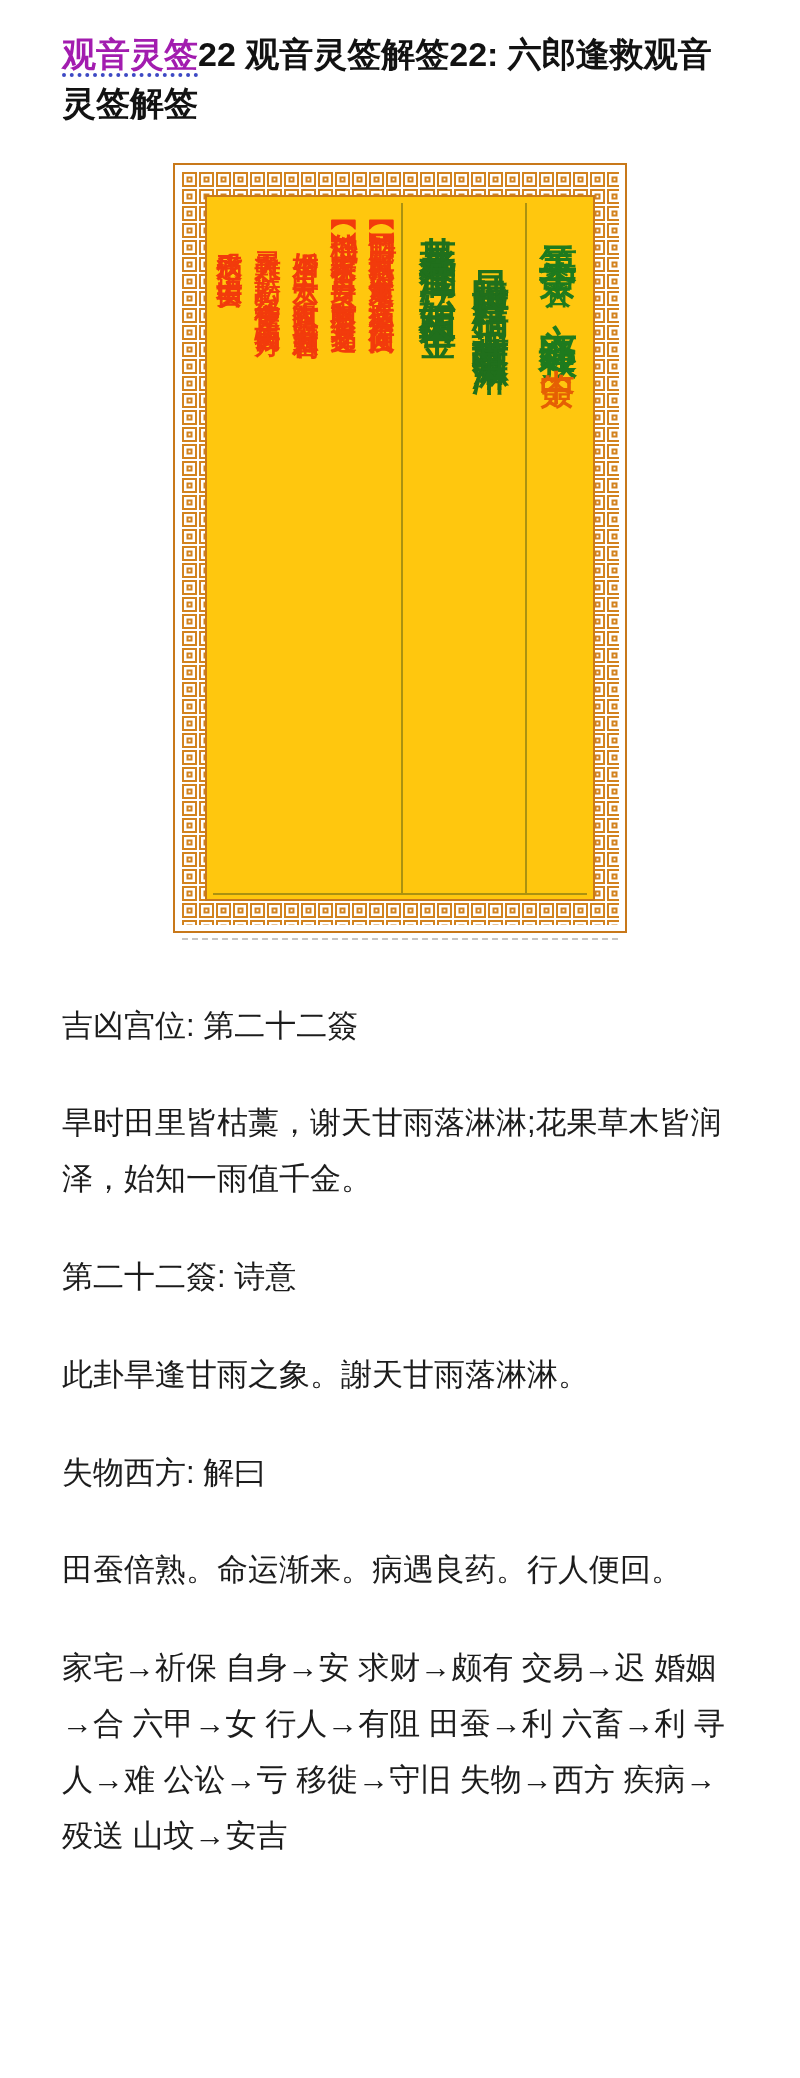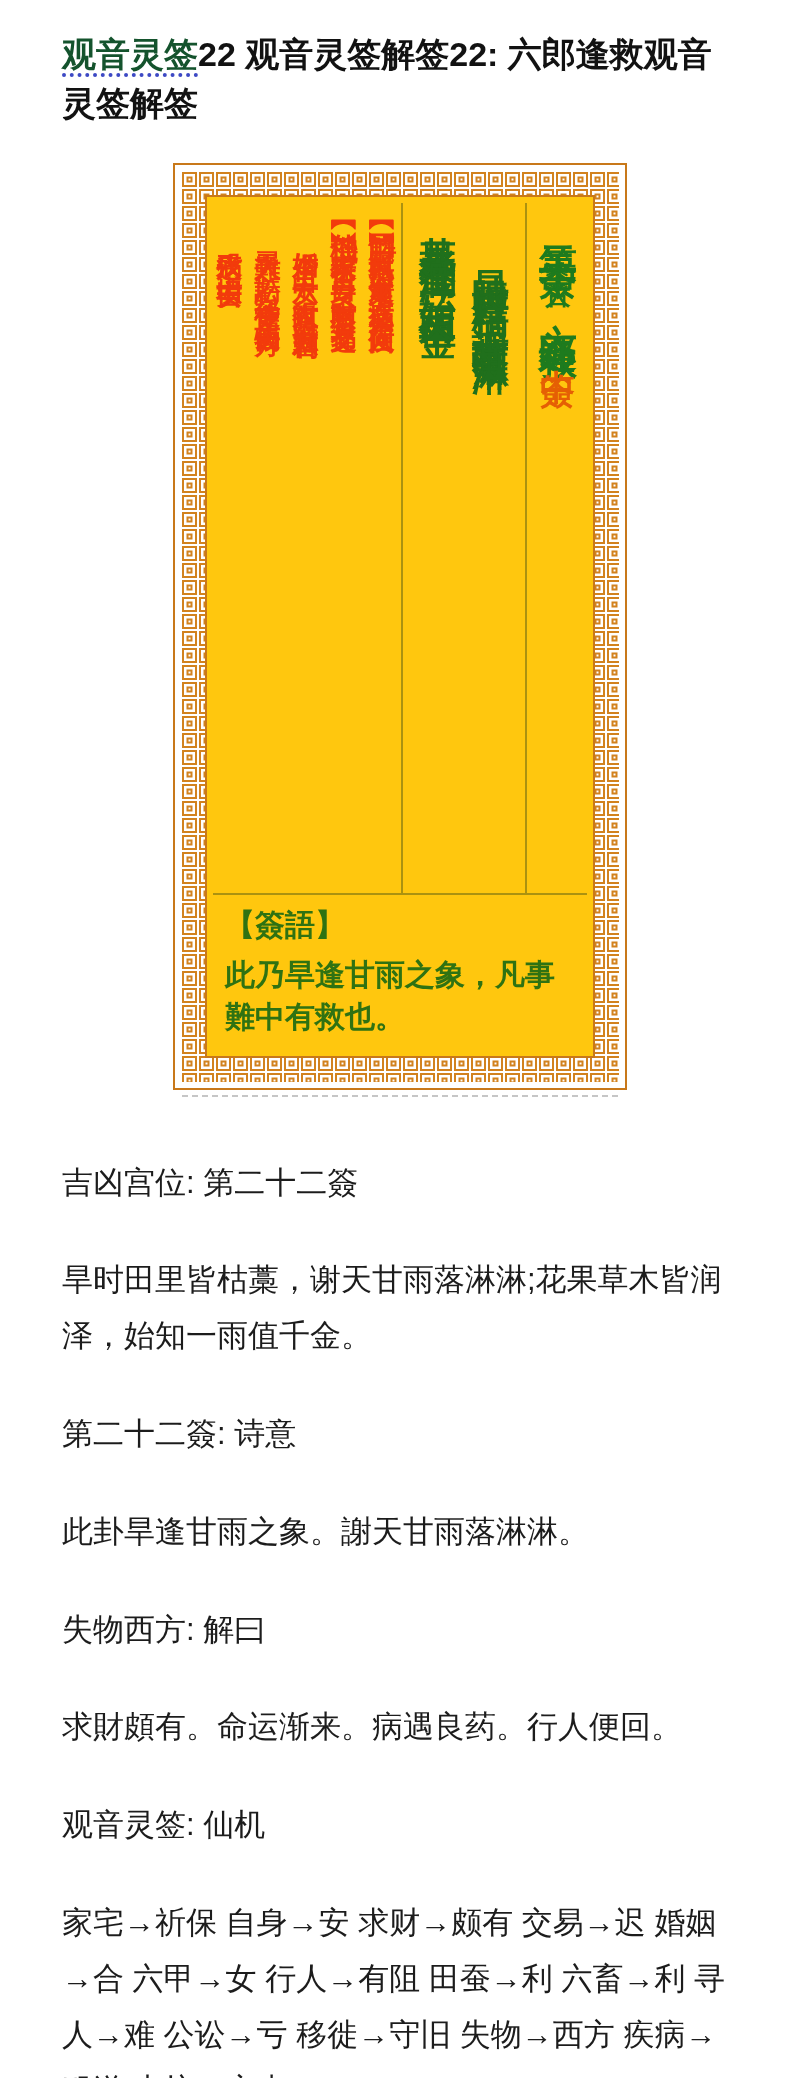--- a/index.html
+++ b/index.html
@@ -13,21 +13,21 @@
 
   
   h1.page-title {
     font-size: 34px;
     line-height: 1.45;
     font-weight: 700;
     color: #121212;
     margin: 30px 0 34px;
   }
   .title-link {
-    color: #14532d;
+    color: #a21caf;
     text-decoration: none;
     border-bottom: 4px dotted #3d49c4;
     cursor: pointer;
   }
 
   
   .card-wrap { width: 100%; }
   .card {
     width: 454px;
     margin: 24px auto 0;
@@ -229,34 +229,29 @@
             <div class="title-col">
               <span class="t-num">第二十二簽</span>
               <span class="t-guren">《古人》</span>
               <span class="t-story">六郎逢救</span>
               <span class="t-grade">中簽</span>
             </div>
           </div>
 
           <div class="divider-h"></div>
 
-          <div class="qianyu">
-            <div class="qy-head">【簽語】</div>
-            <div class="qy-text">此乃旱逢甘雨之象，凡事難中有救也。</div>
-          </div>
         </div>
       </div>
     </div>
     <div class="card-dashes"></div>
   </div>
 
   <div class="content">
     <p>吉凶宫位: 第二十二簽</p>
     <p>旱时田里皆枯藁，谢天甘雨落淋淋;花果草木皆润泽，始知一雨值千金。</p>
     <p>第二十二簽: 诗意</p>
     <p>此卦旱逢甘雨之象。謝天甘雨落淋淋。</p>
     <p>失物西方: 解曰</p>
-    <p>求財頗有。命运渐来。病遇良药。行人便回。</p>
-    <p>观音灵签: 仙机</p>
+    <p>田蚕倍熟。命运渐来。病遇良药。行人便回。</p>
     <p>家宅→祈保 自身→安 求财→颇有 交易→迟 婚姻→合 六甲→女 行人→有阻 田蚕→利 六畜→利 寻人→难 公讼→亏 移徙→守旧 失物→西方 疾病→殁送 山坟→安吉</p>
   </div>
 
 </div>
 
 </body></html>

